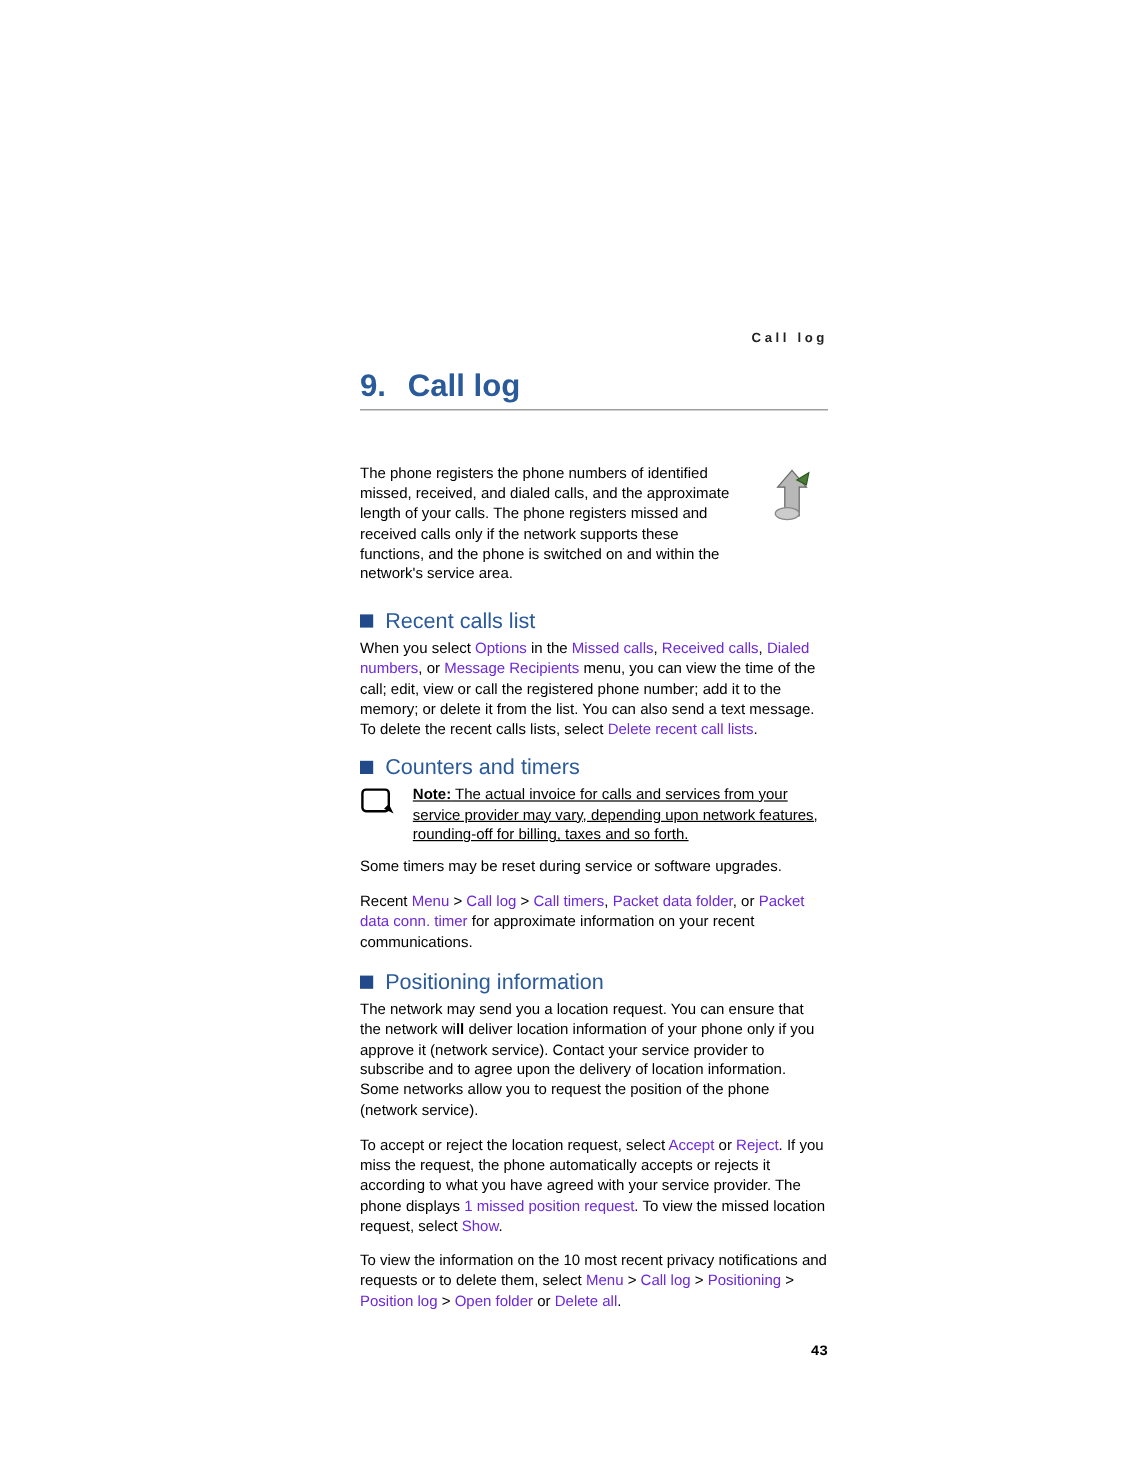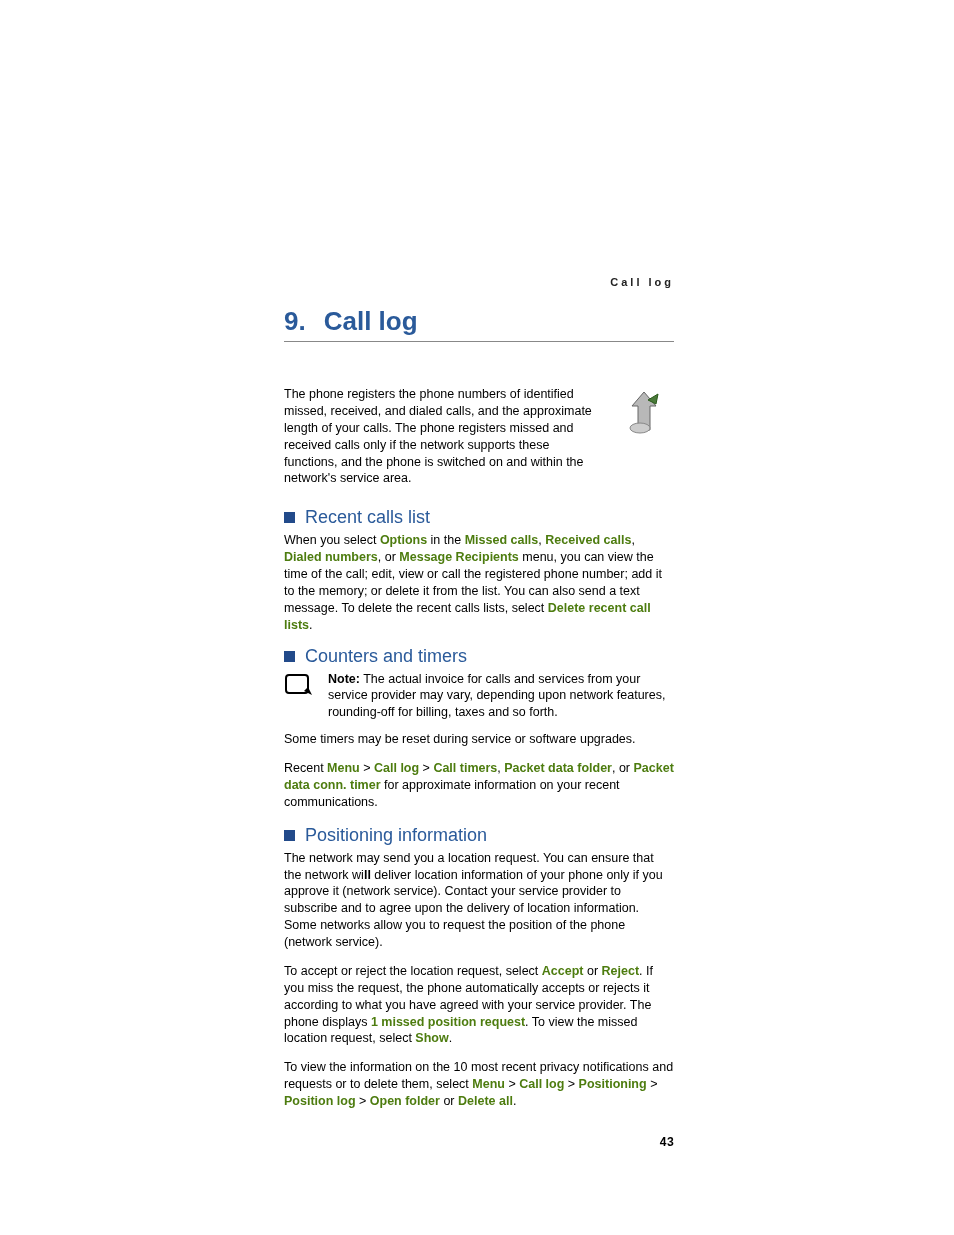--- a/index.html
+++ b/index.html
@@ -6,21 +6,21 @@
   body {
     width: 954px;
     height: 1235px;
     background: #fff;
     font-family: Arial, Helvetica, sans-serif;
     color: #000;
     position: relative;
   }
   .page {
     position: absolute;
-    left: 284px;
+    left: 300px;
     top: 276px;
     width: 390px;
   }
   .running-head {
     text-align: right;
     font-size: 11px;
     font-weight: bold;
     letter-spacing: 3px;
     color: #222;
     margin-bottom: 18px;
@@ -76,26 +76,27 @@
   .section-title {
     color: #2a5a9a;
     font-size: 18px;
     font-weight: normal;
   }
   .para {
     font-size: 12.5px;
     line-height: 1.35;
     margin-bottom: 12px;
   }
-  .term { color: #4d7c0f; font-weight: bold; }
+  .term { color: #6d28d9; font-weight: normal; }
   .note-row {
     display: flex;
     gap: 14px;
     margin-bottom: 10px;
     align-items: flex-start;
+    text-decoration: underline;
   }
   .note-icon {
     width: 30px;
     flex-shrink: 0;
     padding-top: 2px;
   }
   .note-text {
     font-size: 12.5px;
     line-height: 1.35;
     flex: 1;

